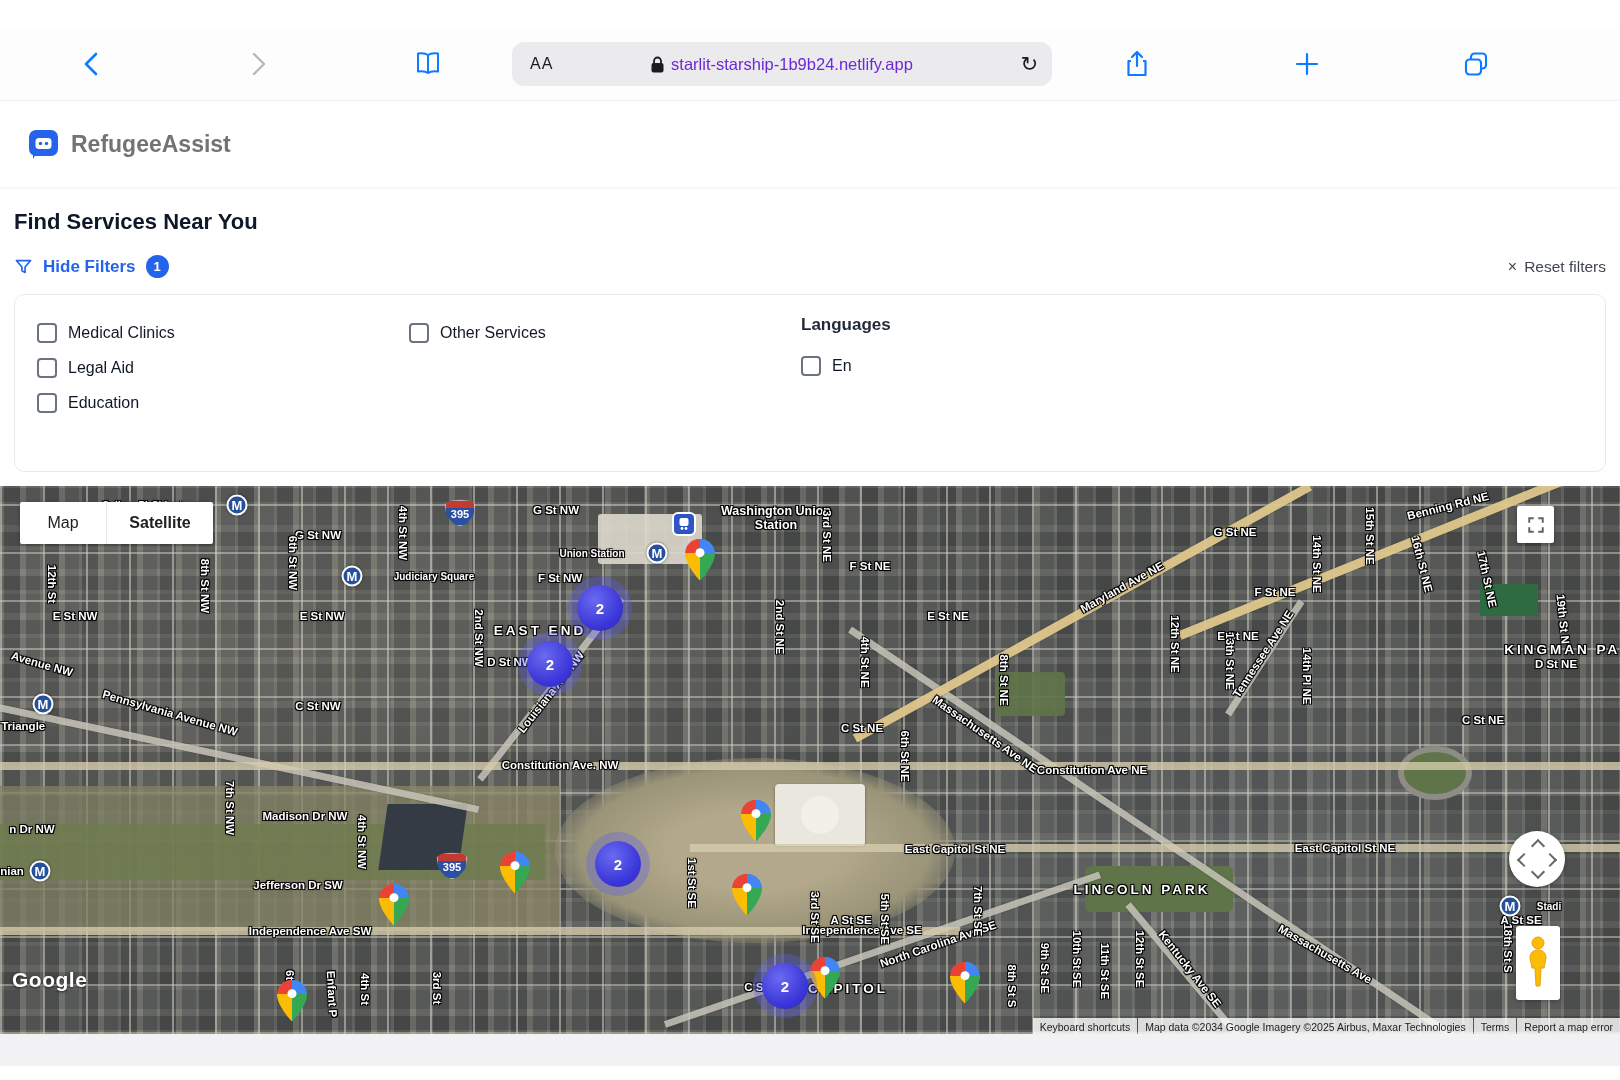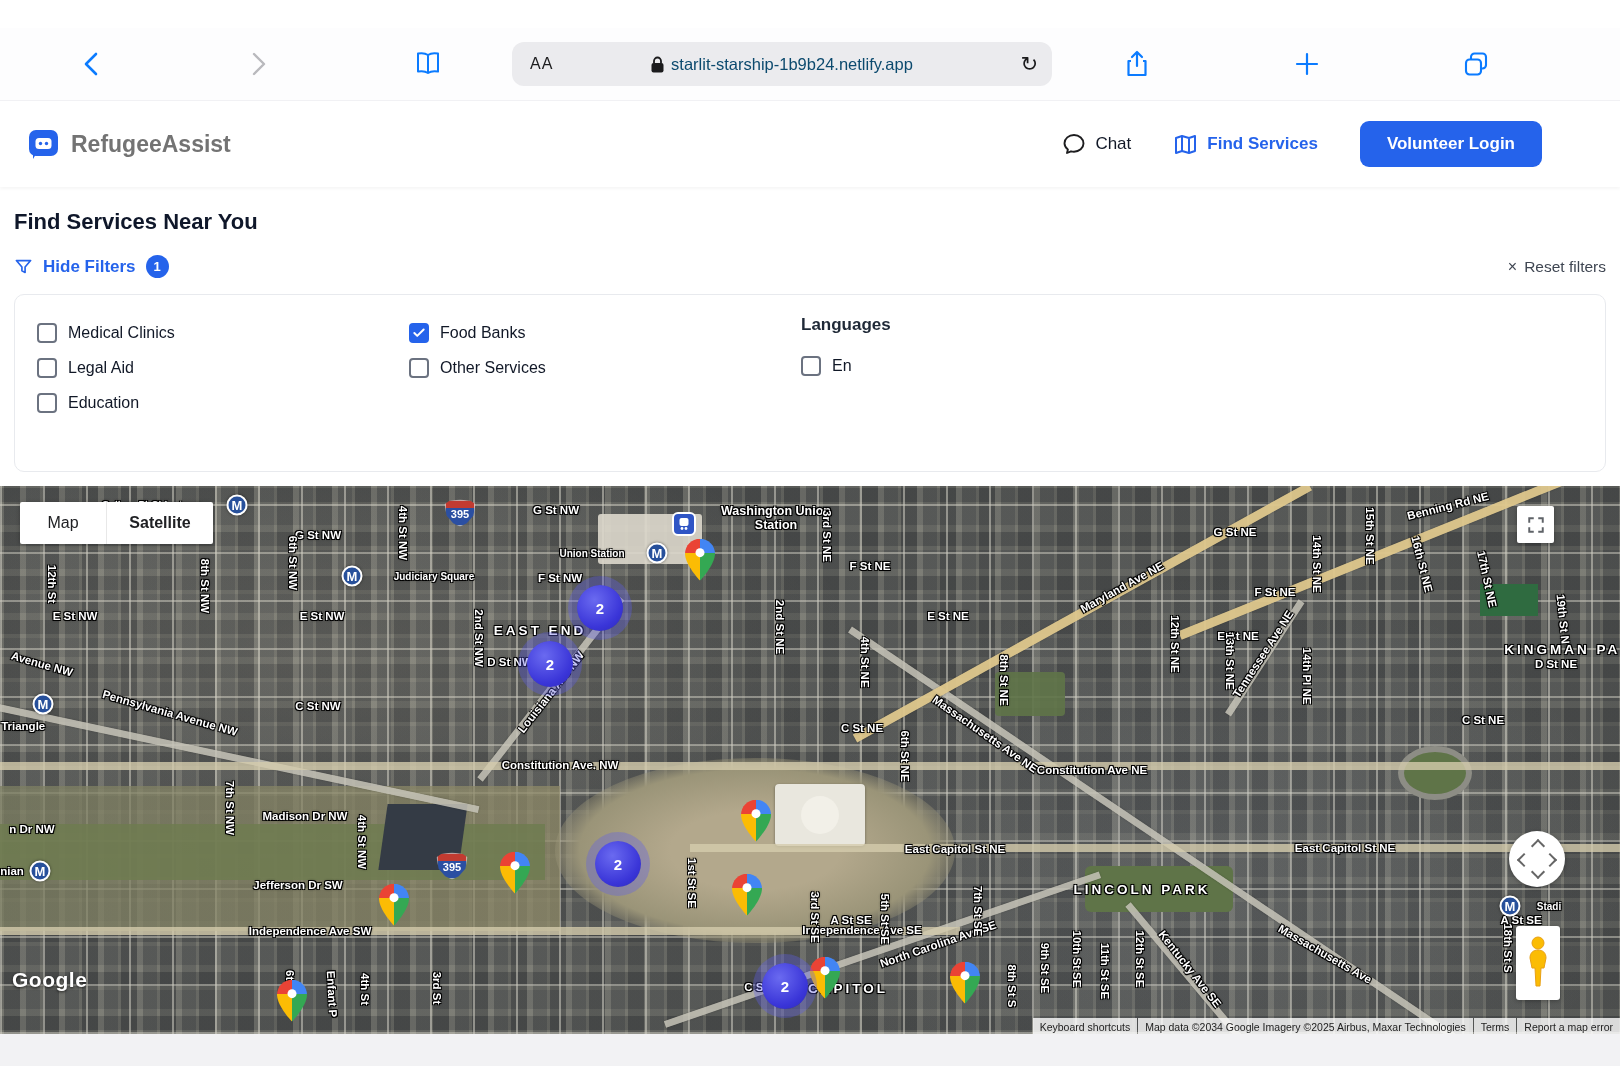--- a/index.html
+++ b/index.html
@@ -5,21 +5,21 @@
   html,body{margin:0;padding:0;background:#fff;}
   body{width:1620px;height:1080px;font-family:"Liberation Sans","DejaVu Sans",sans-serif;overflow:hidden;position:relative;}
   svg{display:block;}
 
   
   .top-strip{height:28px;background:#fff;}
   .toolbar{position:relative;height:72px;background:#fdfdfe;border-bottom:1px solid #f1f1f4;}
   .tb-item{position:absolute;top:50%;transform:translate(-50%,-50%);display:flex;align-items:center;justify-content:center;cursor:default;}
   .url-pill{position:absolute;left:512px;top:14px;width:540px;height:44px;background:#ebebee;border-radius:12px;display:flex;align-items:center;justify-content:center;}
   .url-aa{position:absolute;left:18px;top:0;height:44px;display:flex;align-items:center;font-size:16px;color:#1c1c1e;letter-spacing:1px;}
-  .url-center{display:flex;align-items:center;gap:7px;font-size:16.5px;color:#0c4a6e;}
+  .url-center{display:flex;align-items:center;gap:7px;font-size:16.5px;color:#6d28d9;}
   .url-reload{position:absolute;right:14px;top:0;height:44px;display:flex;align-items:center;font-size:21px;color:#1b1b1d;}
 
   
   .app-header{height:86px;display:flex;align-items:center;justify-content:space-between;padding:0 78px 0 28px;background:#fff;box-shadow:0 2px 3px rgba(0,0,0,.04);}
   .brand{display:flex;align-items:center;gap:12px;}
   .brand-name{font-size:23px;font-weight:bold;color:#737373;}
   .hnav{display:flex;align-items:center;gap:42px;}
   .hnav-link{display:flex;align-items:center;gap:9px;font-size:17px;color:#111827;cursor:pointer;}
   .hnav-link.active{color:#2563eb;font-weight:bold;}
   .login-btn{background:#2563eb;color:#fff;font-size:17px;font-weight:bold;border:none;border-radius:9px;padding:13px 27px;cursor:pointer;}
@@ -148,35 +148,20 @@
   <div class="brand">
     <svg width="31" height="31" viewBox="0 0 31 31">
       <rect x="1" y="1" width="29" height="26" rx="7" fill="#2563eb"></rect>
       <path d="M8 25l-3 5v-6z" fill="#2563eb"></path>
       <rect x="7.5" y="9" width="16" height="11" rx="3.5" fill="#fff"></rect>
       <circle cx="12.5" cy="14.5" r="1.7" fill="#2563eb"></circle>
       <circle cx="18.5" cy="14.5" r="1.7" fill="#2563eb"></circle>
     </svg>
     <span class="brand-name">RefugeeAssist</span>
   </div>
-  <div class="hnav">
-    <div class="hnav-link">
-      <svg width="24" height="24" viewBox="0 0 24 24">
-          <path d="M12 3C6.8 3 2.5 6.6 2.5 11.2c0 2.5 1.3 4.7 3.4 6.2L5 21l4-1.7c1 .3 2 .4 3 .4 5.2 0 9.5-3.6 9.5-8.2S17.2 3 12 3z" fill="none" stroke="#1d1d1f" stroke-width="1.9" stroke-linejoin="round"></path>
-        </svg>
-      <span>Chat</span>
-    </div>
-    <div class="hnav-link active">
-      <svg width="25" height="24" viewBox="0 0 25 24">
-          <path d="M9 4 3 6v15l6-2 7 2 6-2V4l-6 2-7-2zM9 4v15M16 6v15" fill="none" stroke="#2563eb" stroke-width="2" stroke-linejoin="round"></path>
-        </svg>
-      <span>Find Services</span>
-    </div>
-    <button class="login-btn">Volunteer Login</button>
-  </div>
 </div>
 
 <div class="page-title">Find Services Near You</div>
 
 <div class="filter-toggle-row">
   <div class="hide-filters">
     <svg width="19" height="19" viewBox="0 0 24 24">
         <path d="M3 4.5h18l-7 8.2v6.8l-4-2v-4.8L3 4.5z" fill="none" stroke="#2563eb" stroke-width="2.1" stroke-linejoin="round"></path>
       </svg>
     <span>Hide Filters</span>
@@ -195,28 +180,20 @@
           <span class="cb"></span>
           <span class="cb-label">Medical Clinics</span>
         </label>
         <label class="cb-row">
           <span class="cb"></span>
           <span class="cb-label">Legal Aid</span>
         </label>
         <label class="cb-row">
           <span class="cb"></span>
           <span class="cb-label">Education</span>
-        </label>
-        <label class="cb-row">
-          <span class="cb on">
-            <svg viewBox="0 0 24 24" width="14" height="14">
-              <path d="M20 6L9 17l-5-5" fill="none" stroke="#fff" stroke-width="3.4" stroke-linecap="round" stroke-linejoin="round"></path>
-            </svg>
-          </span>
-          <span class="cb-label">Food Banks</span>
         </label>
         <label class="cb-row">
           <span class="cb"></span>
           <span class="cb-label">Other Services</span>
         </label>
       </div>
   </div>
   <div>
     <div class="sec-title">Languages</div>
     <div class="cb-col">

